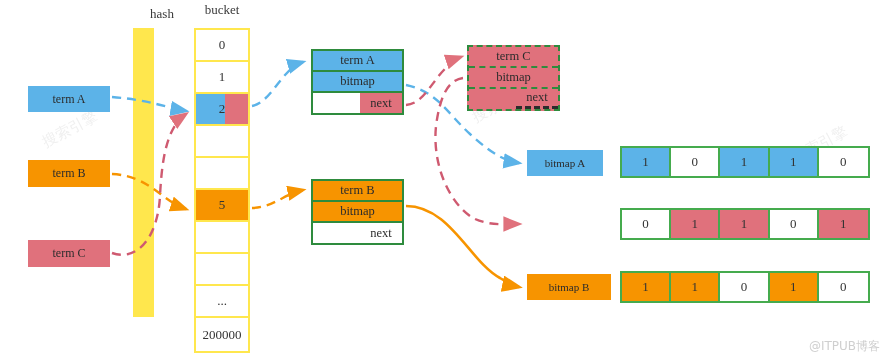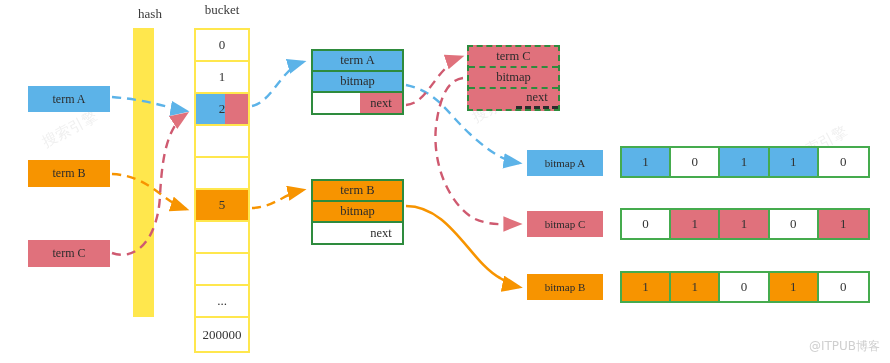--- a/index.html
+++ b/index.html
@@ -145,21 +145,21 @@
 </style>
 </head>
 <body>
 
 <div id="canvas">
 
   <div class="wm wm-diag" style="left:40px; top:120px;">搜索引擎</div>
   <div class="wm wm-diag" style="left:470px; top:95px;">搜索引擎</div>
   <div class="wm wm-diag" style="left:790px; top:135px;">搜索引擎</div>
 
-  <div class="col-label" style="left:122px; top:6px; width:56px;">hash</div>
+  <div class="col-label" style="left:134px; top:6px; width:56px;">hash</div>
   <div class="col-label" style="left:192px; top:2px; width:60px;">bucket</div>
 
   <div class="term-chip" style="left:28px; top:86px; width:82px; height:26px; background:#5cb3e8;">
     <span>term A</span>
   </div>
   <div class="term-chip" style="left:28px; top:160px; width:82px; height:27px; background:#f79400;">
     <span>term B</span>
   </div>
   <div class="term-chip" style="left:28px; top:240px; width:82px; height:27px; background:#e0717c;">
     <span>term C</span>
@@ -234,24 +234,21 @@
       <span>bitmap</span>
     </div>
     <div class="node-row" style="height:20px; background:#ffffff;">
       <span>next</span>
     </div>
   </div>
 
   <div class="bm-label" style="left:527px; top:150px; width:76px; height:26px; background:#5cb3e8;">
     <span>bitmap A</span>
   </div>
-  <div class="bm-label" style="left:527px; top:211px; width:76px; height:26px; background:#e0717c;">
-    <span>bitmap C</span>
-  </div>
-  <div class="bm-label" style="left:527px; top:274px; width:76px; height:26px; background:#f79400;">
+  <div class="bm-label" style="left:527px; top:274px; width:84px; height:26px; background:#f79400;">
     <span>bitmap B</span>
   </div>
 
   <div class="bm-array" style="left:620px; top:146px; width:250px; height:32px;">
     <div class="bm-cell" style="width:20%; background:#5cb3e8;">
       <span>1</span>
     </div>
     <div class="bm-cell" style="width:20%; background:#ffffff;">
       <span>0</span>
     </div>

